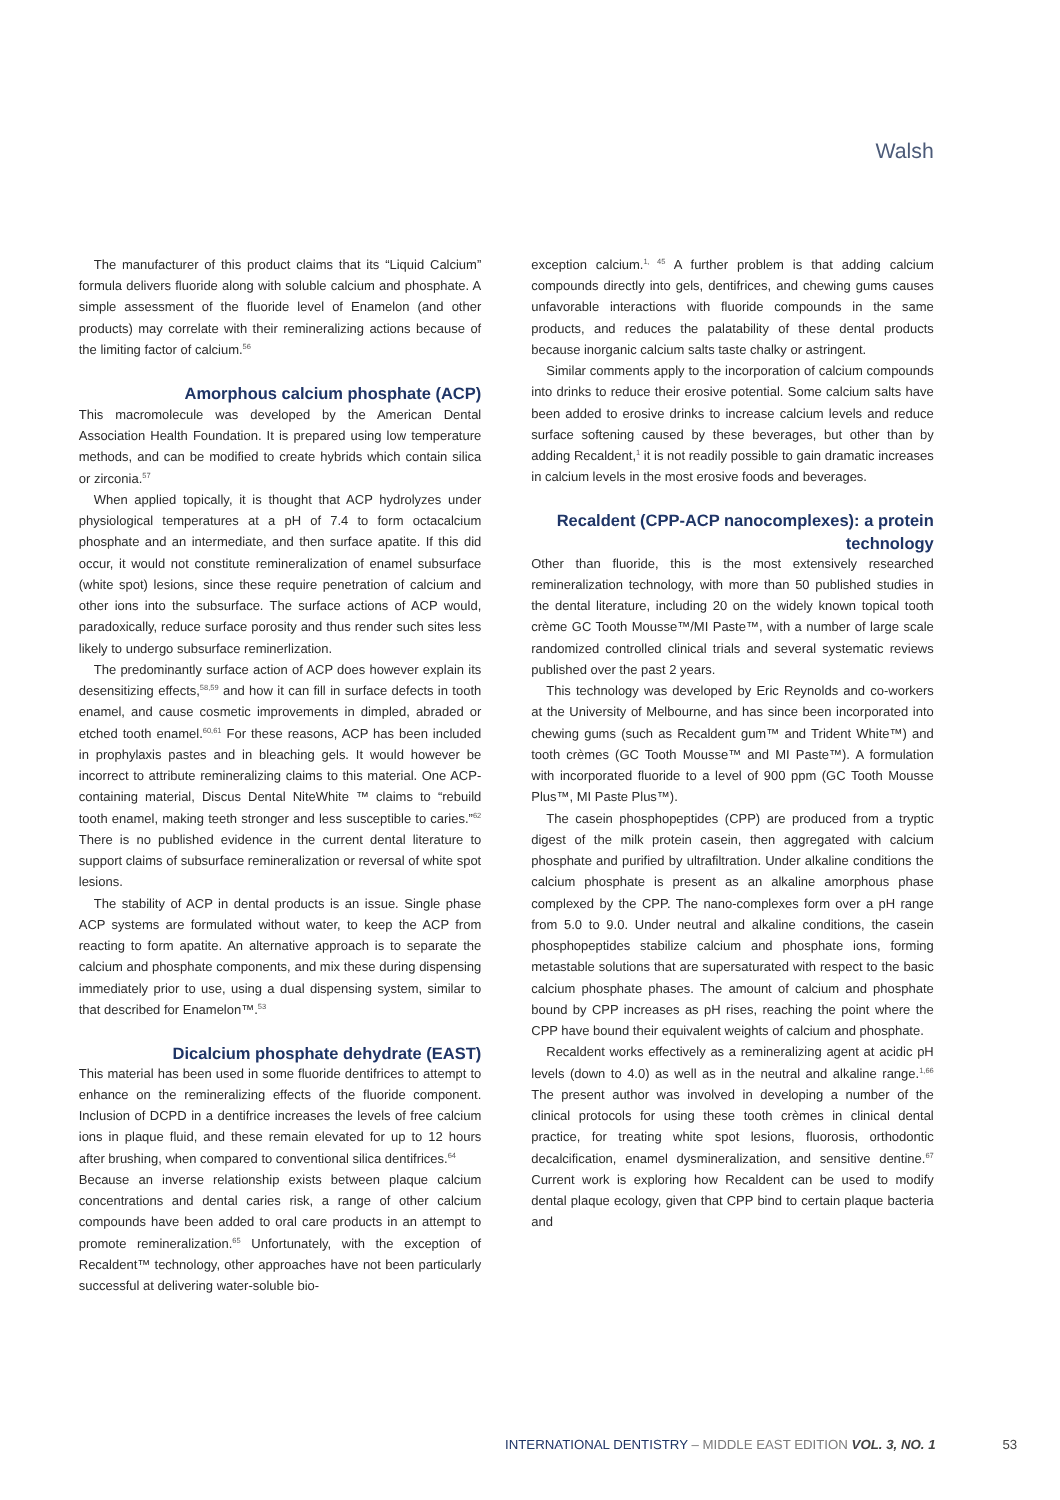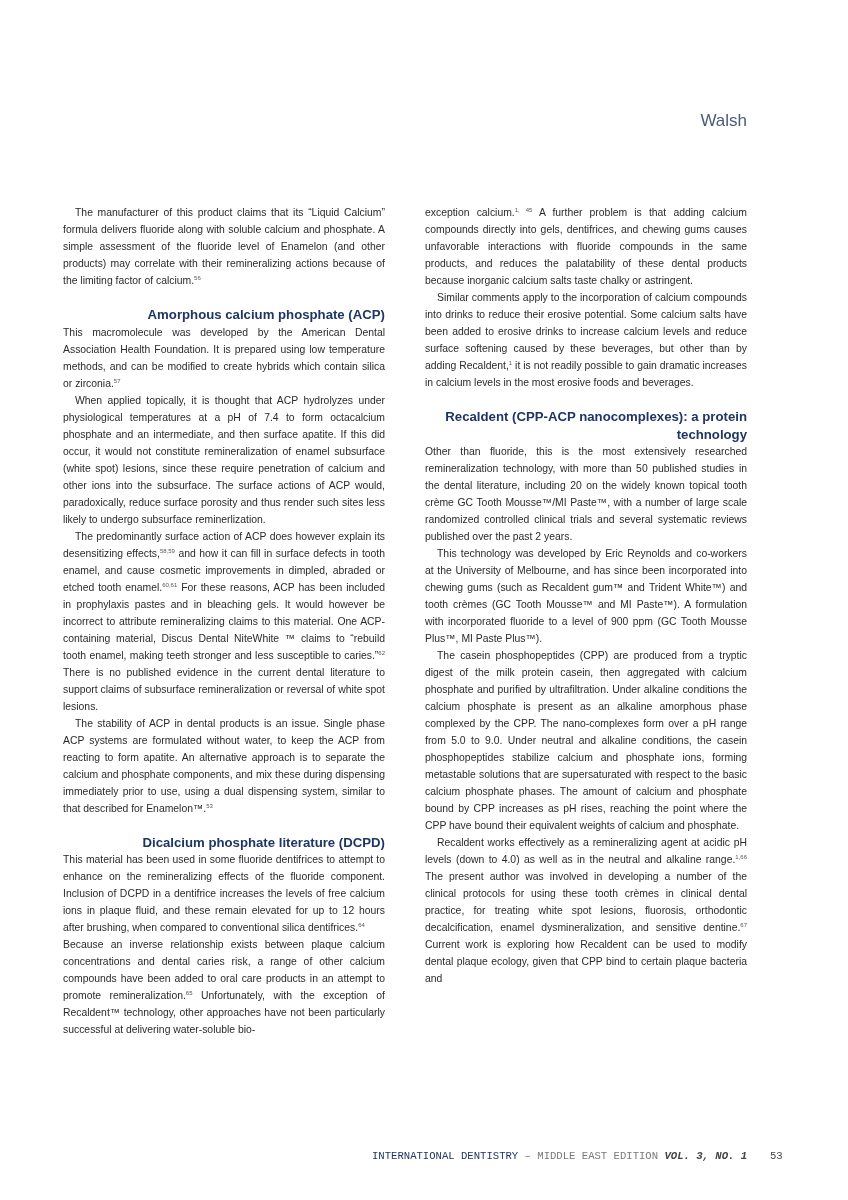--- a/index.html
+++ b/index.html
@@ -7,41 +7,41 @@
          font-family:"Liberation Sans", sans-serif; color:#2a2a2a; }
   .running-head { position:absolute; top:63px; right:101px; font-size:17px; color:#4b5a78;margin-top:48px; }
   .col { position:absolute; top:204px; width:322px; font-size:10.4px; line-height:17px; text-align:justify; }
   .col.left { left:63px; }
   .col.right { left:425px; }
   .col p { margin:0; }
   .col p.indent { text-indent:12px; }
   .col h2 { margin:0; font-size:13.2px; line-height:17.5px; color:#1f3566; font-weight:bold; text-align:right; }
   .col h2.sp { margin-top:17px; }
   sup { font-size:6px; line-height:0; vertical-align:4px; color:#555; }
-  .footer { position:absolute; top:1150px; left:372px; font-size:10.6px; white-space:nowrap;font-family:Liberation Mono, monospace; }
+  .footer { position:absolute; top:1150px; left:404px; font-size:10.6px; white-space:nowrap; }
   .footer .j { color:#1f3566; }
   .footer .ed { color:#7a7a7a; }
   .footer .vol { color:#444; font-style:italic; font-weight:bold; }
   .footer .pg { position:absolute; left:398px; top:0; color:#444; }
 </style>
 </head>
 <body>
 
 <div class="running-head">Walsh</div>
 
 <div class="col left">
   <p class="indent"><span>The manufacturer of this product claims that its “Liquid Calcium” formula delivers fluoride along with soluble calcium and phosphate. A simple assessment of the fluoride level of Enamelon (and other products) may correlate with their remineralizing actions because of the limiting factor of calcium.</span><sup>56</sup></p>
 
   <h2 class="sp">Amorphous calcium phosphate (ACP)</h2>
   <p><span>This macromolecule was developed by the American Dental Association Health Foundation. It is prepared using low temperature methods, and can be modified to create hybrids which contain silica or zirconia.</span><sup>57</sup></p>
   <p class="indent">When applied topically, it is thought that ACP hydrolyzes under physiological temperatures at a pH of 7.4 to form octacalcium phosphate and an intermediate, and then surface apatite. If this did occur, it would not constitute remineralization of enamel subsurface (white spot) lesions, since these require penetration of calcium and other ions into the subsurface. The surface actions of ACP would, paradoxically, reduce surface porosity and thus render such sites less likely to undergo subsurface reminerlization.</p>
   <p class="indent"><span>The predominantly surface action of ACP does however explain its desensitizing effects,</span><sup>58,59</sup><span> and how it can  fill in surface defects in tooth enamel, and cause cosmetic improvements in dimpled, abraded or etched tooth enamel.</span><sup>60,61</sup><span> For these reasons, ACP has been included in prophylaxis pastes and in bleaching gels. It would however be incorrect to attribute remineralizing claims to this material. One ACP-containing material, Discus Dental NiteWhite ™ claims to “rebuild tooth enamel, making teeth stronger and less susceptible to caries.”</span><sup>62</sup><span> There is no published evidence in the current dental literature to support claims of subsurface remineralization or reversal of white spot lesions.</span></p>
   <p class="indent"><span>The stability of ACP in dental products is an issue. Single phase ACP systems are formulated without water, to keep the ACP from reacting to form apatite. An alternative approach is to separate the calcium and phosphate components, and mix these during dispensing immediately prior to use, using a dual dispensing system, similar to that  described for Enamelon™.</span><sup>53</sup></p>
 
-  <h2 class="sp">Dicalcium phosphate literature (DCPD)</h2>
+  <h2 class="sp">Dicalcium phosphate dehydrate (EAST)</h2>
   <p><span>This material has been used in some fluoride dentifrices to attempt to enhance on the remineralizing effects of the fluoride component. Inclusion of DCPD in a dentifrice increases the levels of free calcium ions in plaque fluid, and these remain elevated for up to 12 hours after brushing, when compared to conventional silica dentifrices.</span><sup>64</sup></p>
 
   <p><span>Because an inverse relationship exists between plaque calcium concentrations and dental caries risk, a range of other calcium compounds have been added to oral care products in an attempt to promote remineralization.</span><sup>65</sup><span> Unfortunately, with the exception of Recaldent™ technology, other approaches have not been particularly successful at delivering water-soluble bio-</span></p>
 </div>
 
 <div class="col right">
   <p><span>exception calcium.</span><sup>1, 45</sup><span> A further problem is that adding calcium compounds directly into gels, dentifrices, and chewing gums causes unfavorable interactions with fluoride compounds in the same products, and reduces the palatability of these dental products because inorganic calcium salts taste chalky or astringent.</span></p>
   <p class="indent"><span>Similar comments apply to the incorporation of calcium compounds into drinks to reduce their erosive potential. Some calcium salts have been added to erosive drinks to increase calcium levels and reduce surface softening caused by these beverages, but other than by adding Recaldent,</span><sup>1</sup><span>  it is not readily possible to gain dramatic increases in calcium levels in the most erosive foods and beverages.</span></p>
 
   <h2 class="sp">Recaldent (CPP-ACP nanocomplexes): a protein technology</h2>

